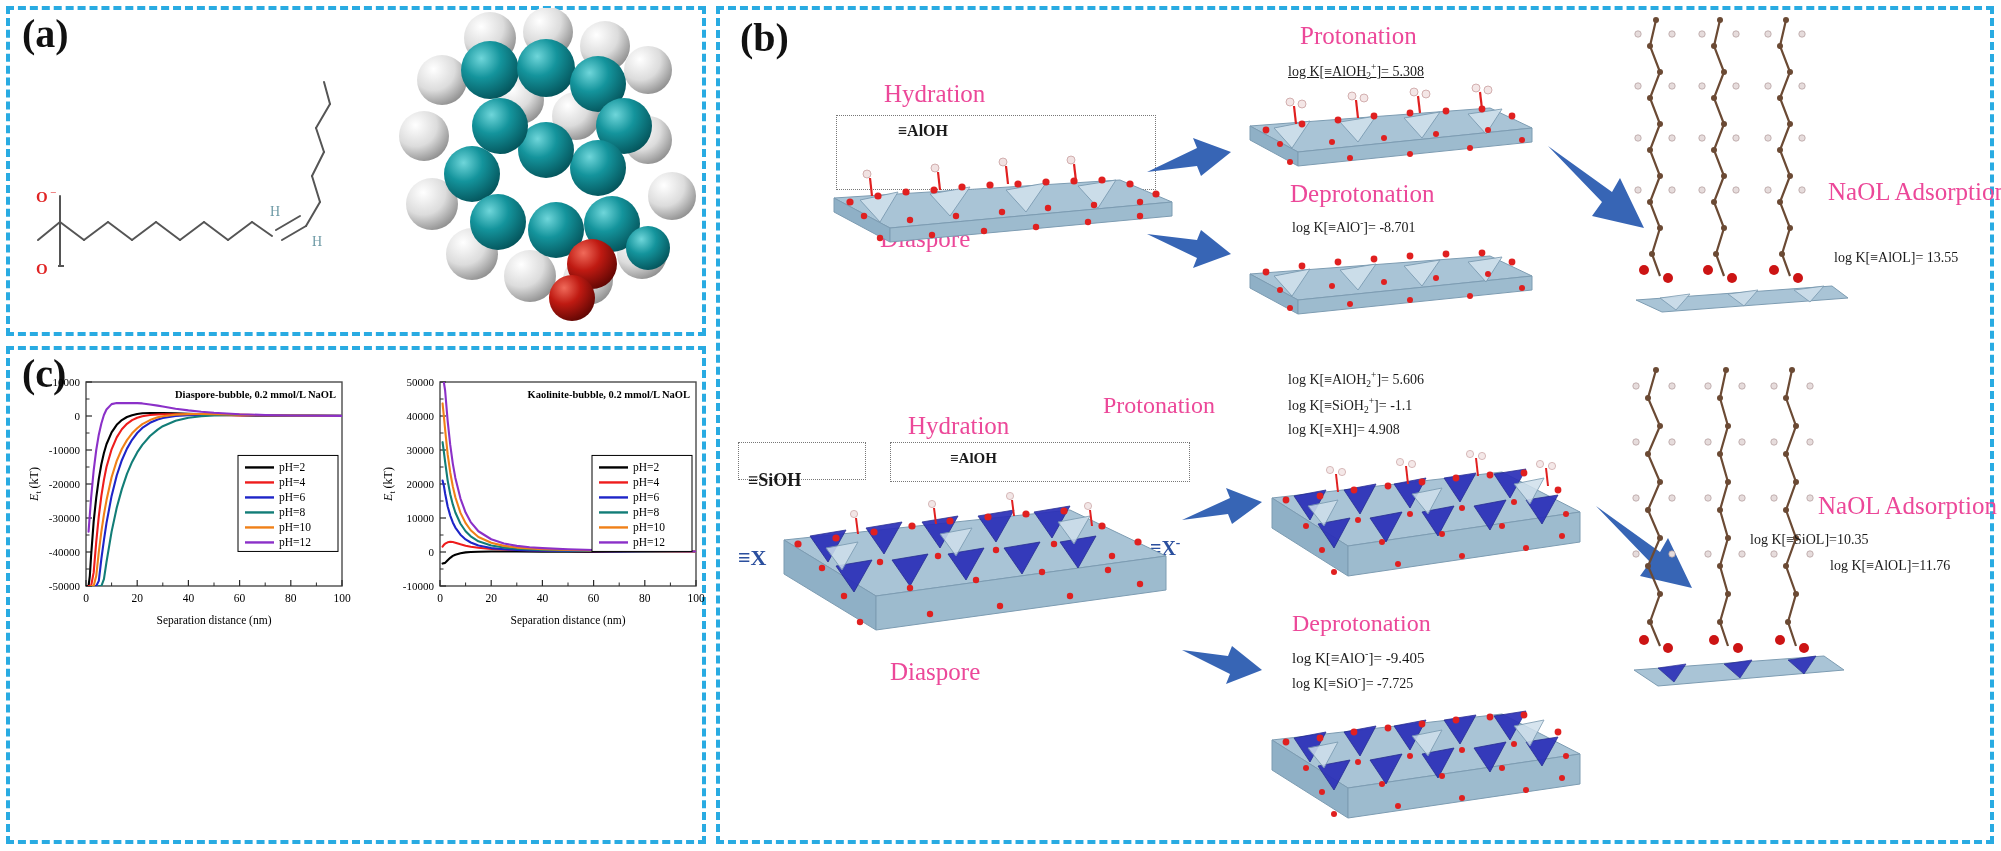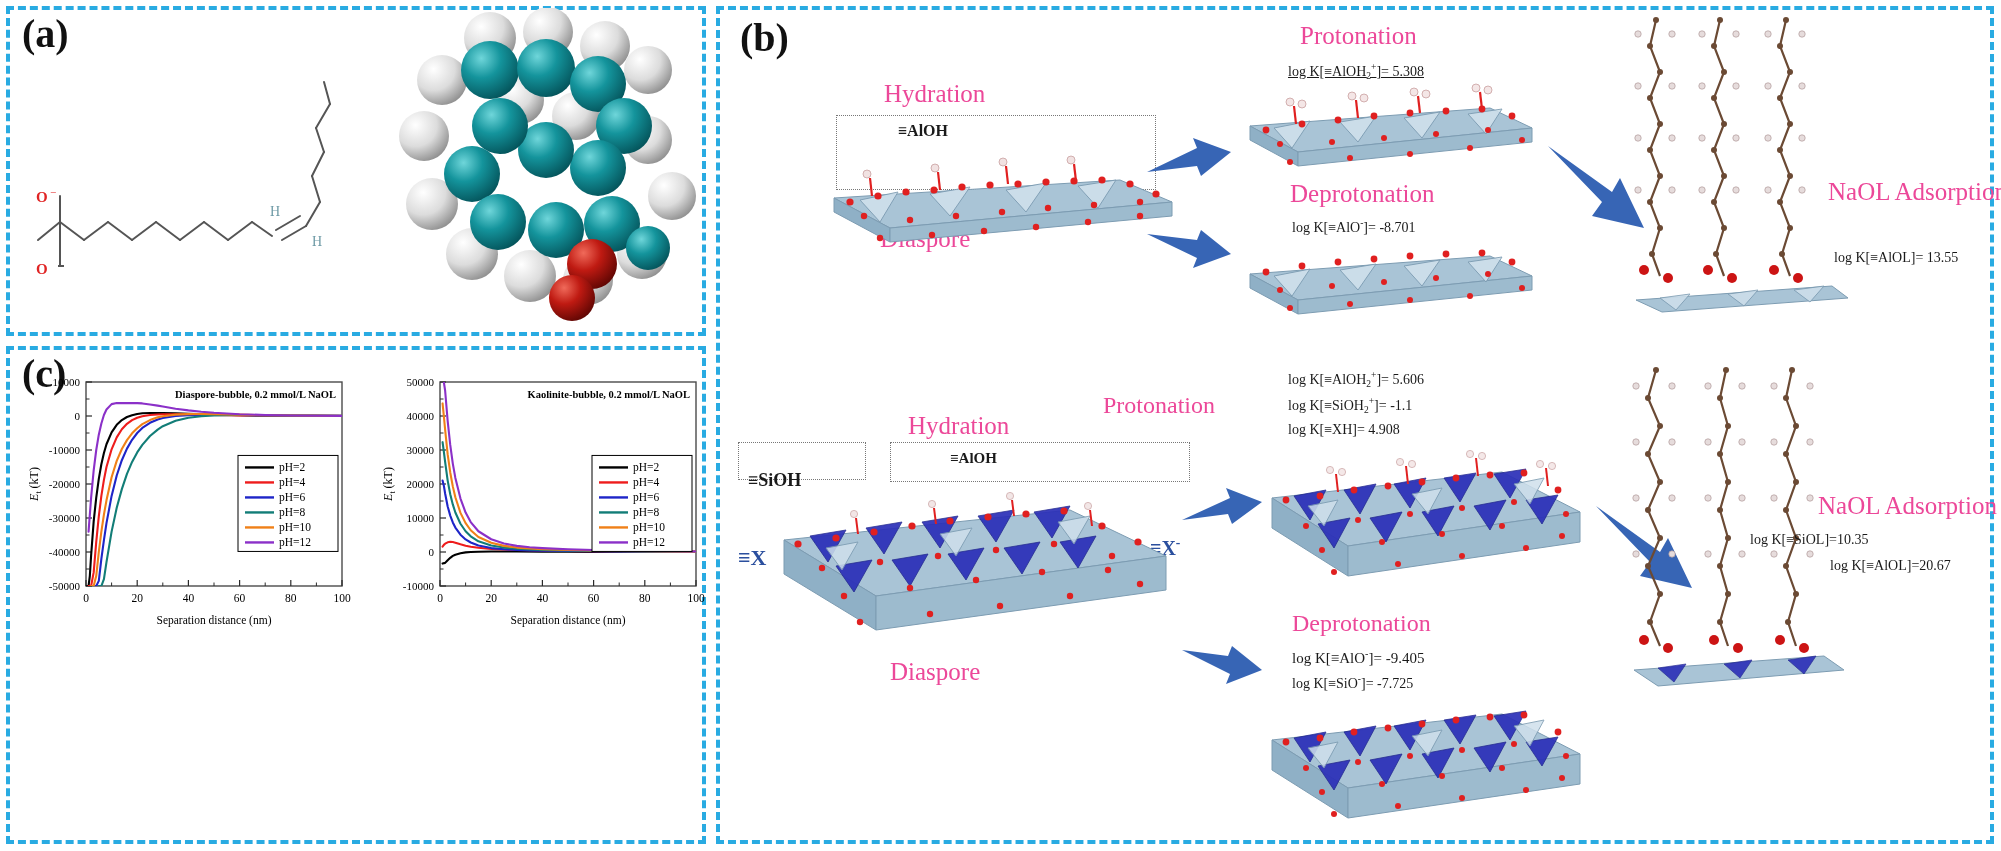--- a/index.html
+++ b/index.html
@@ -810,15 +810,15 @@
     <path d="M2,306 L192,292 L212,306 L26,322 Z" fill="#a9c4d6" stroke="#7d9cb2"></path>
     <g fill="#2b2fb8" stroke="#1b1f8a" stroke-width=".7" opacity=".9">
       <path d="M26,304 L54,300 L42,318 Z"></path>
         <path d="M92,300 L120,296 L108,314 Z"></path>
       <path d="M156,296 L184,292 L172,310 Z"></path>
     </g>
   </svg>
 
   <div class="b-head" style="left:1818px;top:492px;font-size:25px;">NaOL Adsorption</div>
   <div class="b-sub" style="left:1750px;top:532px;font-size:14px;">log K[≡SiOL]=10.35</div>
-  <div class="b-sub" style="left:1830px;top:558px;font-size:14px;">log K[≡AlOL]=20.67</div>
+  <div class="b-sub" style="left:1830px;top:558px;font-size:14px;">log K[≡AlOL]=11.76</div>
 
 </div>
 
 </body></html>

